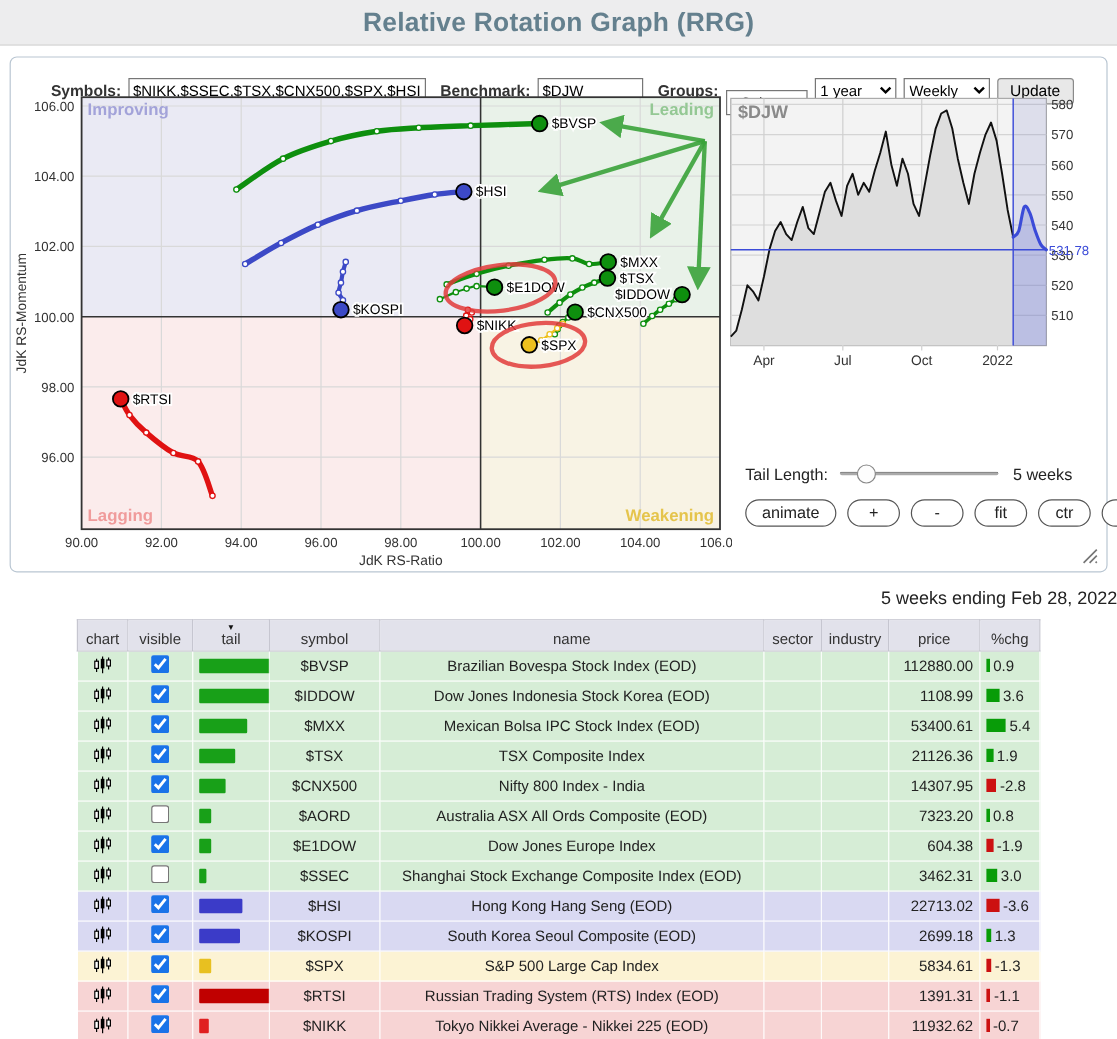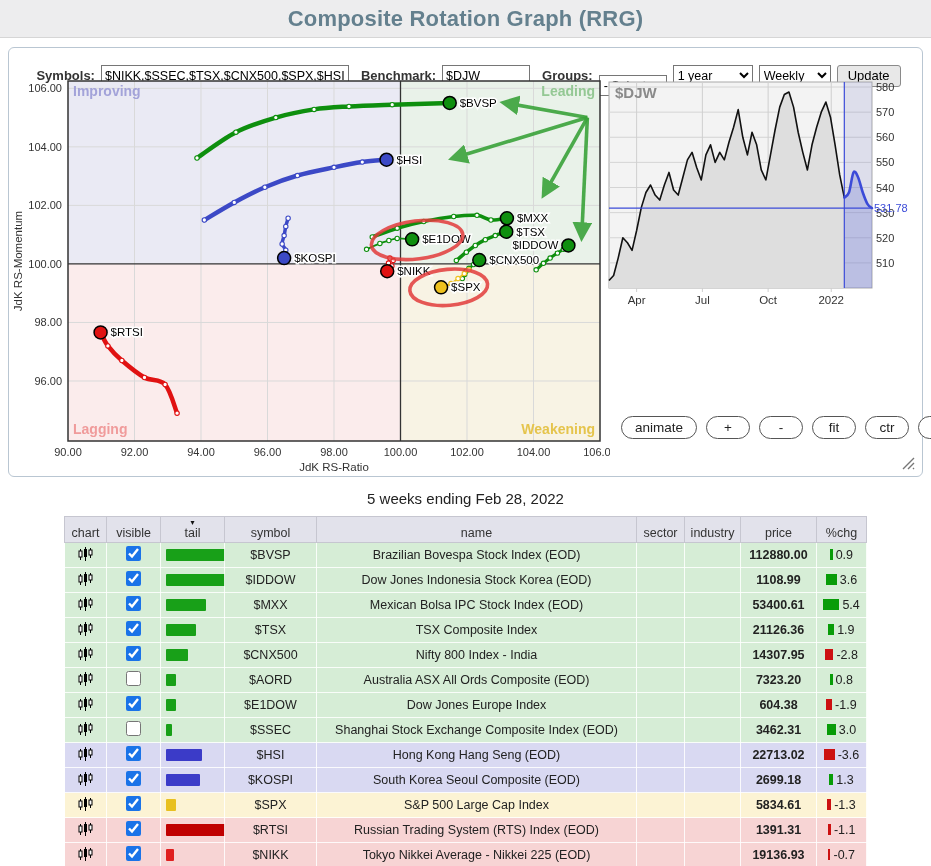--- a/index.html
+++ b/index.html
@@ -9,59 +9,59 @@
   .titlebar h1 { font-size:22px; font-weight:bold; color:#64808e; letter-spacing:.2px; }
   .panel { position:relative; margin:9px 8px 0 8px; height:430px;
            border:1px solid #b9c6d2; border-radius:6px; background:#fff; }
   .toolbar { display:flex; align-items:center; justify-content:center; gap:6px;
              padding-top:7px; font-size:13px; color:#333; }
   .toolbar label { margin-left:6px;font-weight:bold; }
   .toolbar input[type=text] { height:21px; border:1px solid #767676; font-size:12.5px; padding:0 3px; background:#fff; }
   #symbols-input { width:248px; }
   #benchmark-input { width:88px; }
   .toolbar select { height:21px; font-size:12.5px; border:1px solid #767676; background:#fff; }
-  #groups-select { width:68px;margin-top:20px; } #period-select { width:80px; } #freq-select { width:72px; }
+  #groups-select { width:68px;margin-top:20px; } #period-select { width:68px; } #freq-select { width:72px; }
   #update-btn { height:22px; font-size:13px; padding:0 10px; background:#e8e8e8;
                 border:1px solid #8a8a8a; border-radius:3px; }
   #rrg-svg  { position:absolute; left:1px; top:28px; }
   #djw-svg  { position:absolute; left:598px; top:30px; }
   .tail-row { position:absolute; left:612px; top:338px; width:300px; display:flex;
               align-items:center; font-size:13.5px; color:#222; }
   .tail-row .lbl { margin-right:10px; }
   .slider { position:relative; width:132px; height:18px; flex:none; }
   .slider .track { position:absolute; left:0; right:0; top:7px; height:3px;
                    background:#aaa; border-top:1px solid #777; border-radius:2px; }
   .slider .knob { position:absolute; left:14px; top:1px; width:16px; height:16px;
                   border-radius:50%; background:#fdfdfd; border:1.5px solid #888; }
   .tail-row .val { margin-left:12px; }
   .btn-row { position:absolute; left:612px; top:368px; display:flex; gap:9px; }
   .btn-row button { font-size:13.5px; color:#222; background:#fff; border:1.6px solid #555;
                     border-radius:13px; padding:3px 13px; min-width:44px; }
   .resize-handle { position:absolute; right:7px; bottom:6px; width:15px; height:15px; }
-  .date-line { text-align:center; font-size:15px; color:#222; margin-top:13px; }
+  .date-line { text-align:right; font-size:15px; color:#222; margin-top:13px; }
   table { margin:9px auto 0 auto; border-collapse:collapse; table-layout:fixed; width:702px;
           font-size:12.5px; border:1px solid #c9c9d2; }
   th { background:#e2e2eb; font-weight:normal; color:#333; border:1px solid #c6c6d0;
        padding:2px 3px; font-size:12.5px; position:relative; height:24px; vertical-align:bottom; }
   th .sortmark { display:block; font-size:8px; line-height:7px; color:#111; }
   td { padding:2.5px 5px; border:1px solid rgba(255,255,255,.85); height:23px; }
   tr.green  td { background:#d6edd6; }
   tr.blue   td { background:#d9d9f2; }
   tr.yellow td { background:#fcf3d4; }
   tr.pink   td { background:#f7d4d4; }
-  td.c { text-align:center; } td.r { text-align:center;font-weight:bold; } td.l { text-align:center; }
+  td.c { text-align:center; } td.r { text-align:right; } td.l { text-align:left; }
   .tailbar { height:12px; border-radius:1px; }
   .chgbar { display:inline-block; height:11px; vertical-align:-1px; margin-right:3px; }
   input[type=checkbox] { width:15px; height:15px; accent-color:#1a73e8; }
 </style>
 </head>
 <body>
 
 <div class="titlebar">
-  <h1>Composite Rotation Graph (RRG)</h1>
+  <h1>Relative Rotation Graph (RRG)</h1>
 </div>
 
 <div class="panel">
   <div class="toolbar">
     <label>Symbols:</label>
     <input type="text" id="symbols-input" value="$NIKK,$SSEC,$TSX,$CNX500,$SPX,$HSI,$E1DO" style="">
     <label>Benchmark:</label>
     <input type="text" id="benchmark-input" value="$DJW" style="">
     <label>Groups:</label>
     <select id="groups-select">
@@ -246,20 +246,28 @@
       <text x="269" y="38.14634146341463" font-size="11" fill="#333">570</text>
       <text x="269" y="13.024390243902438" font-size="11" fill="#333">580</text>
       <text x="267" y="134.16243902439032" font-size="11" fill="#3b4bd8">531.78</text>
       <text x="29.615" y="226" text-anchor="middle" font-size="11.5" fill="#333">Apr</text>
       <text x="95.365" y="226" text-anchor="middle" font-size="11.5" fill="#333">Jul</text>
       <text x="161.115" y="226" text-anchor="middle" font-size="11.5" fill="#333">Oct</text>
       <text x="224.23499999999999" y="226" text-anchor="middle" font-size="11.5" fill="#333">2022</text>
       <text x="8" y="20" font-size="15" font-weight="bold" fill="#8a8a8a">$DJW</text>
     </svg>
 
+  <div class="tail-row">
+    <span class="lbl">Tail Length:</span>
+    <span class="slider">
+      <span class="track"></span>
+      <span class="knob"></span>
+    </span>
+    <span class="val">5 weeks</span>
+  </div>
 
   <div class="btn-row" id="btn-row">
       <button>animate</button>
       <button>+</button>
       <button>-</button>
       <button>fit</button>
       <button>ctr</button>
       <button>max</button>
     </div>
 
@@ -546,17 +554,17 @@
             <rect x="11" y="4" width="3" height="5" fill="#fff" stroke="#000"></rect>
           </svg></td>
         <td class="c"><input type="checkbox" checked="" style=""></td>
         <td>
           <div class="tailbar" style="width: 8px; background: rgb(224, 32, 32);"></div>
         </td>
         <td class="c">$NIKK</td>
         <td class="c">Tokyo Nikkei Average - Nikkei 225 (EOD)</td>
         <td class="c"></td>
         <td class="c"></td>
-        <td class="r">19136.93</td>
+        <td class="r">11932.62</td>
         <td class="l"><span class="chgbar" style="width: 2.5px; background: rgb(204, 17, 17);"></span>-0.7</td>
       </tr>
     </tbody>
 </table>
 
 </body></html>

